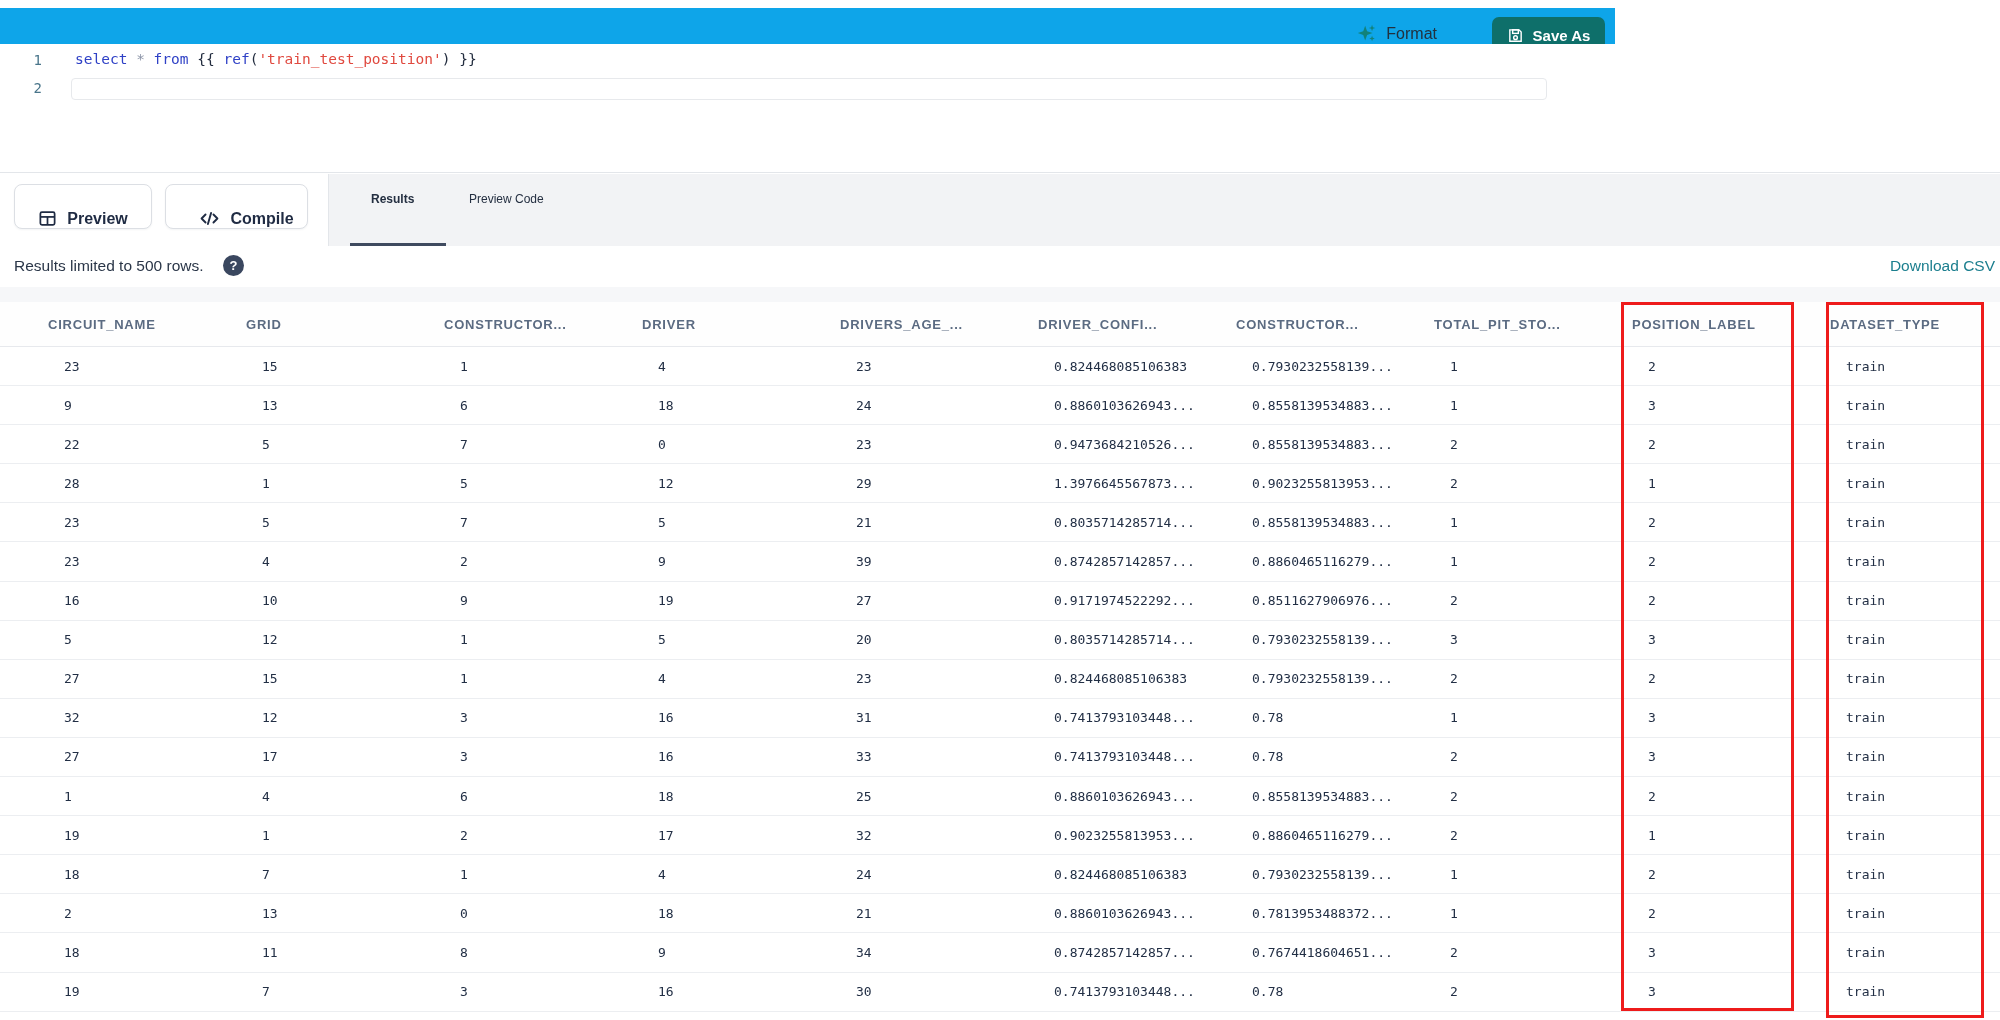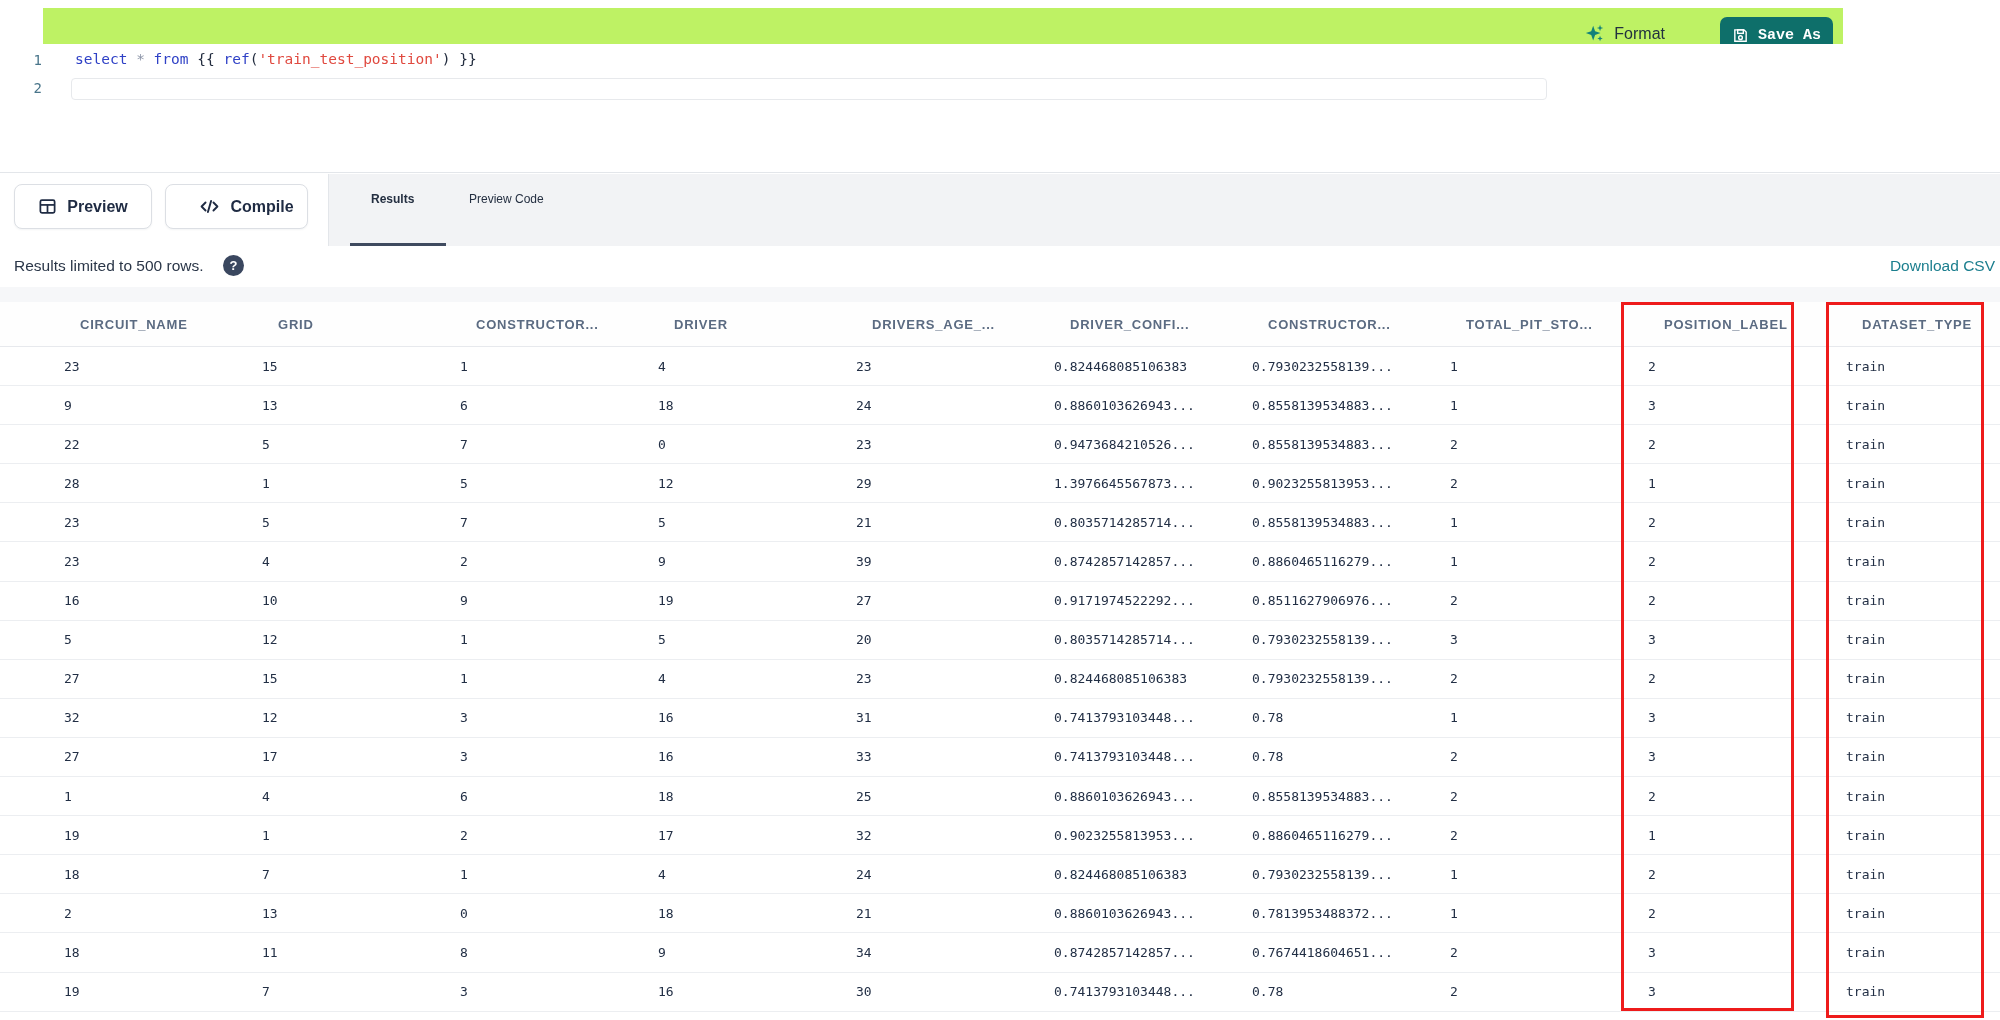--- a/index.html
+++ b/index.html
@@ -1,63 +1,63 @@
 <!DOCTYPE html>
 <html><head>
 <meta charset="utf-8">
 <style>
   * { margin:0; padding:0; box-sizing:border-box; }
   html,body { background:#fff; }
   body { font-family:"Liberation Sans", sans-serif; color:#222f45; }
   #app { position:relative; width:2000px; height:1020px; background:#fff; overflow:hidden; }
 
   
-  .topbar { position:absolute; left:0; top:8px; width:1800px; height:36px; background:#bef264;margin-left:43px; }
+  .topbar { position:absolute; left:0; top:8px; width:1615px; height:36px; background:#0ea5e9; }
   .format-group { position:absolute; right:178px; top:8px; height:36px; display:flex; align-items:center; gap:8px; cursor:pointer; }
   .format-label { font-size:16px; color:#22313f; }
   .saveas-btn { position:absolute; right:10px; top:9px; width:113px; height:37px; border-radius:7px;
-    display:flex; align-items:center; justify-content:center; gap:9px; color:#fff; font-size:15px; font-weight:700; cursor:pointer;font-family:Liberation Mono, monospace; }
+    display:flex; align-items:center; justify-content:center; gap:9px; color:#fff; font-size:15px; font-weight:700; cursor:pointer; }
 
   
   .minimap { position:absolute; right:42px; top:48px; width:104px; height:4px; display:flex; gap:2px; }
   .minimap i { display:block; height:3px; }
   .mm-b { background:#4a5fd0; } .mm-d { background:#5a6475; } .mm-r { background:#e6574b; }
 
   
   .editor { position:absolute; left:0; top:44px; width:2000px; height:129px; background:#fff; border-bottom:1px solid #e3e6ea; }
   .gutter-num { position:absolute; width:30px; text-align:right; font-family:"DejaVu Sans Mono", monospace; font-size:14px; color:#49758a; }
   .code-line { position:absolute; left:75px; font-family:"DejaVu Sans Mono", monospace; font-size:14.5px; white-space:pre; }
   .tok-kw { color:#2f41c6; } .tok-op { color:#8b93a7; } .tok-pn { color:#232d3f; } .tok-st { color:#e0493f; } .tok-fn { color:#2f41c6; }
   .line2-box { position:absolute; left:71px; top:34px; width:1476px; height:22px; border:1px solid #e7e9ec; border-radius:4px; background:#fff; }
 
   
   .actionrow { position:absolute; left:0; top:174px; width:2000px; height:72px; background:#fff; }
   .actionrow .tabszone { position:absolute; left:328px; top:0; width:1672px; height:72px; background:#f2f3f5; border-left:1px solid #e3e6ea; }
   .btn { position:absolute; top:10px; height:45px; background:#fff; border:1px solid #dcdfe4; border-radius:8px;
-    display:flex; align-items:center; justify-content:center; gap:10px; font-size:16px; font-weight:600; color:#1f2b43;
+    display:flex; align-items:flex-end; justify-content:center; gap:10px; font-size:16px; font-weight:600; color:#1f2b43;
     box-shadow:0 1px 2px rgba(20,30,50,0.05); cursor:pointer; }
   .btn-preview { left:14px; width:138px; }
   .btn-compile { left:165px; width:143px;padding-left:20px; }
   .tab { position:absolute; top:0; height:72px; display:flex; align-items:flex-start; padding-top:18px; font-size:12px; color:#242f41; cursor:pointer; }
   .tab-results { left:371px; }
   .tab-compiled { left:469px; }
   .tab-underline { position:absolute; left:350px; top:69px; width:96px; height:3px; background:#3f4a5f; }
 
   
   .infobar { position:absolute; left:0; top:246px; width:2000px; height:41px; background:#fff; }
   .info-text { position:absolute; left:14px; top:11px; font-size:15.5px; color:#2a3648; }
   .help-icon { position:absolute; left:223px; top:9px; width:21px; height:21px; border-radius:50%; background:#3a475f; color:#fff;
     font-size:13px; font-weight:700; display:flex; align-items:center; justify-content:center; cursor:pointer; }
   .download-link { position:absolute; right:5px; top:11px; font-size:15.5px; cursor:pointer; }
 
   
   .tablezone { position:absolute; left:0; top:287px; width:2000px; height:733px; background:#fff; }
   .table-topband { position:absolute; left:0; top:0; width:2000px; height:15px; background:#f6f7f9; }
   .thead { position:absolute; left:0; top:15px; width:2000px; height:45px; display:grid;
-    grid-template-columns:repeat(10,198px); padding-left:80px; align-items:center;
+    grid-template-columns:repeat(10,198px); padding-left:48px; align-items:center;
     border-bottom:1px solid #e7e9ed; background:#fefefe; }
   .th { font-size:13px; font-weight:700; letter-spacing:0.06em; color:#5b6b82; white-space:nowrap; }
   .tbody { position:absolute; left:0; top:60px; width:2000px; }
   .tr { display:grid; grid-template-columns:repeat(10,198px); padding-left:64px; height:39.1px;
     align-items:center; border-bottom:1px solid #eceef1; background:#fff; }
   .td { font-family:"DejaVu Sans Mono", monospace; font-size:13px; color:#222f45; white-space:nowrap; }
 
   
   .hlbox { position:absolute; border:3px solid #ee1b1b; background:transparent; pointer-events:none; }
   .hlbox-1 { left:1621px; top:15px; width:173px; height:709px; }

